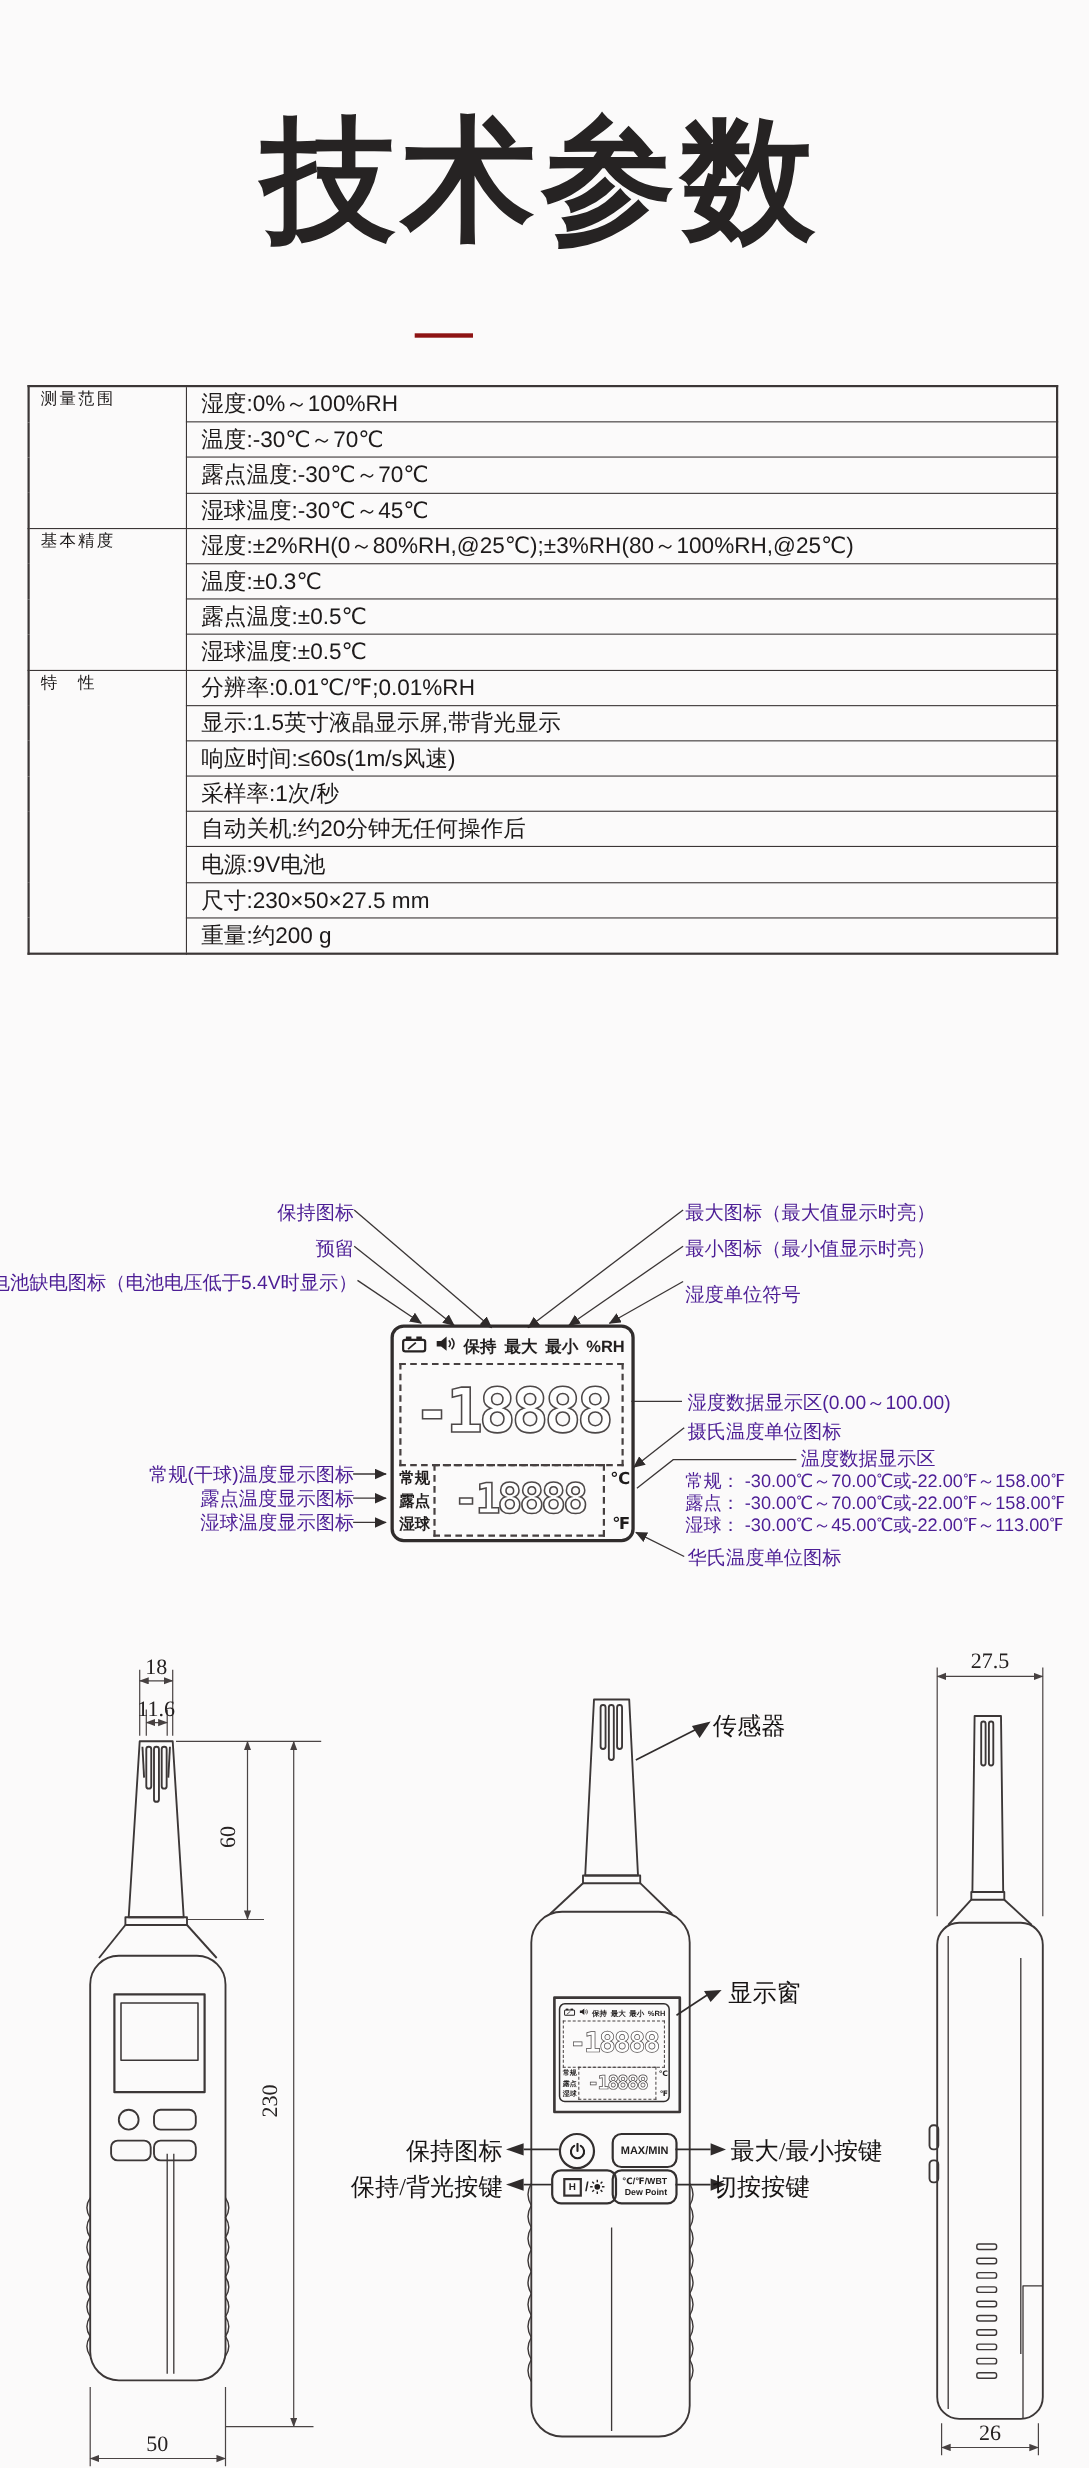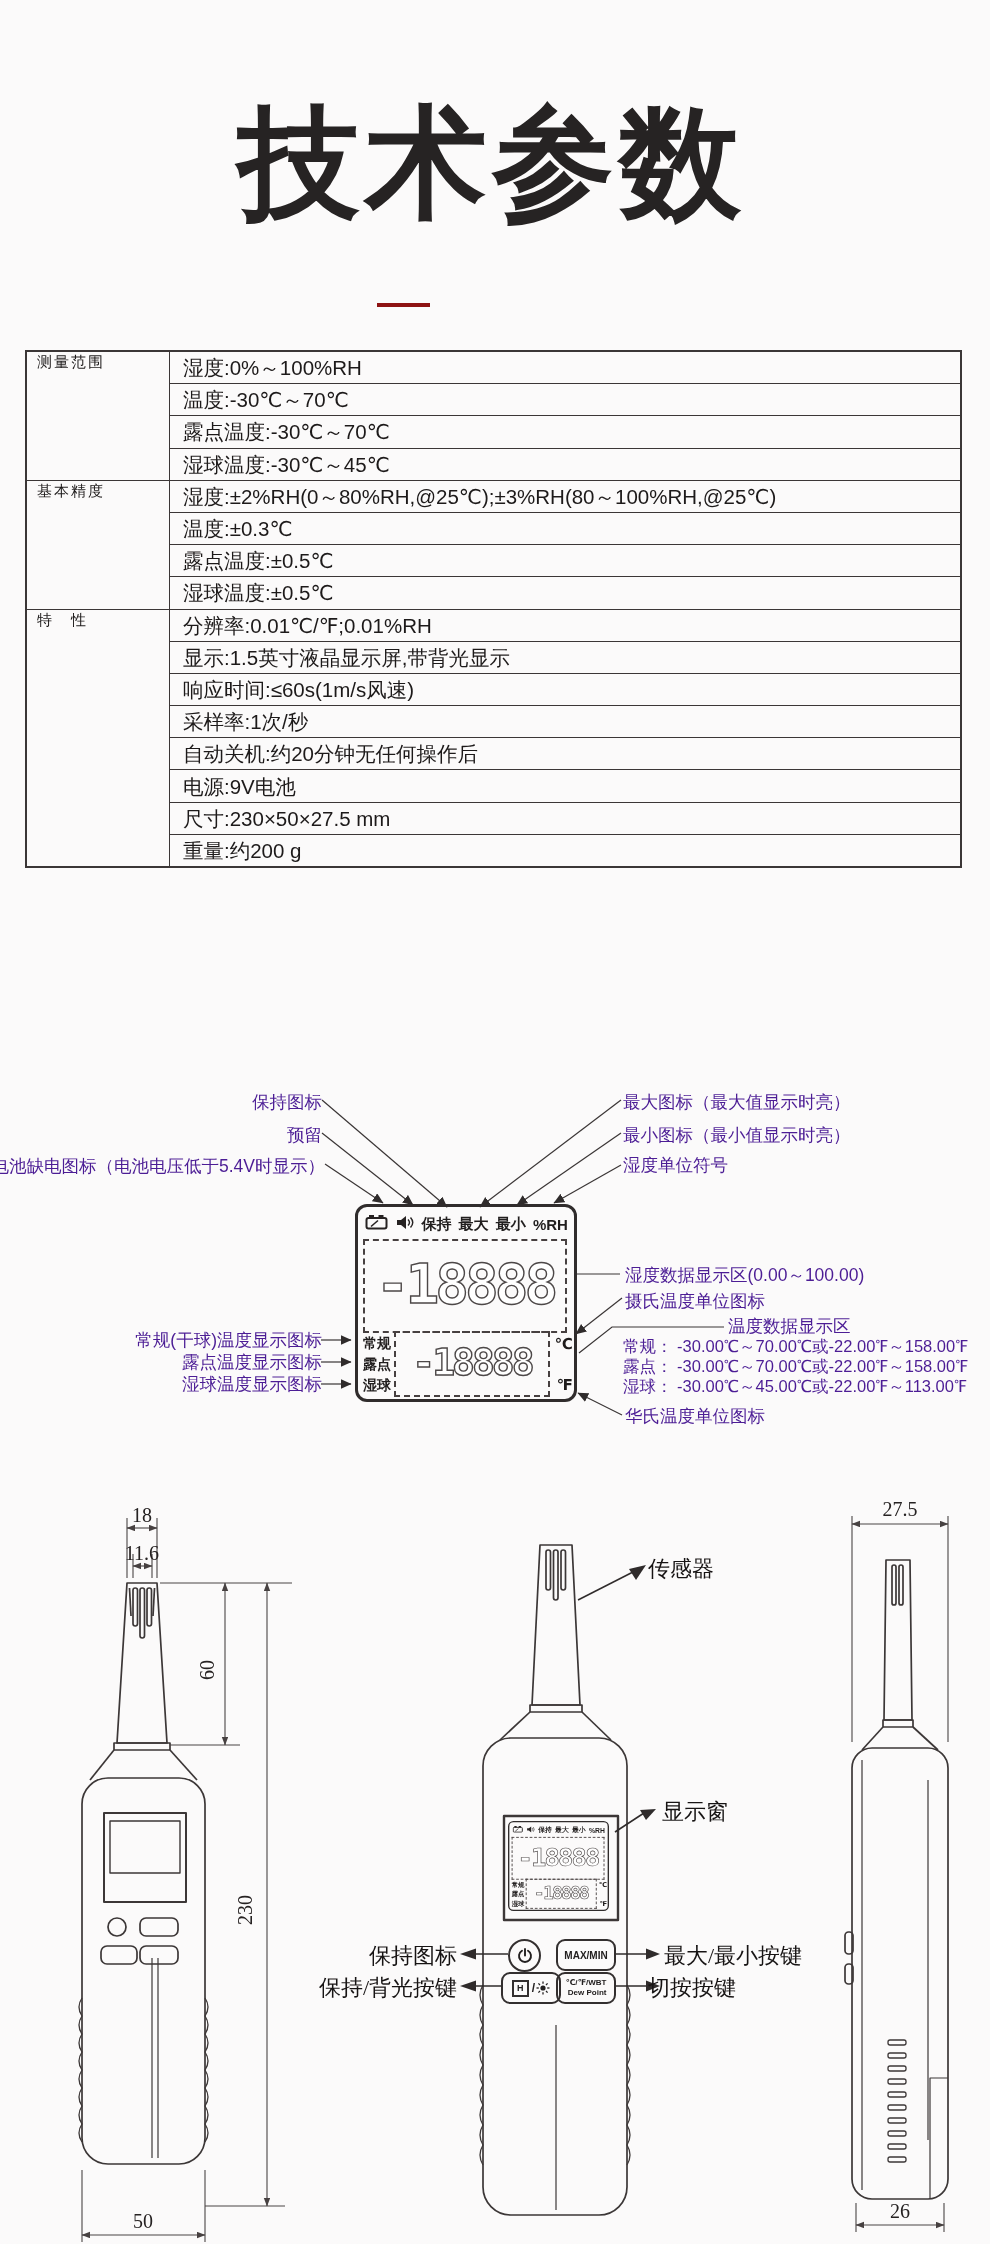--- a/index.html
+++ b/index.html
@@ -151,21 +151,21 @@
 
     <div class="co r" style="right:668px;top:20px;">保持图标</div>
     <div class="co r" style="right:668px;top:53px;">预留</div>
     <div class="co r" style="right:665px;top:84px;">电池缺电图标（电池电压低于5.4V时显示）</div>
     <div class="co r" style="right:668px;top:258px;">常规(干球)温度显示图标</div>
     <div class="co r" style="right:668px;top:280px;">露点温度显示图标</div>
     <div class="co r" style="right:668px;top:302px;">湿球温度显示图标</div>
 
     <div class="co" style="left:623px;top:20px;">最大图标（最大值显示时亮）</div>
     <div class="co" style="left:623px;top:53px;text-align:right;">最小图标（最小值显示时亮）</div>
-    <div class="co" style="left:623px;top:83px;">湿度单位符号</div>
+    <div class="co" style="left:623px;top:95px;">湿度单位符号</div>
     <div class="co" style="left:625px;top:193px;">湿度数据显示区(0.00～100.00)</div>
     <div class="co" style="left:625px;top:219px;">摄氏温度单位图标</div>
     <div class="co" style="left:728px;top:244px;">温度数据显示区</div>
     <div class="co rng" style="left:623px;top:266px;">常规： -30.00℃～70.00℃或-22.00℉～158.00℉</div>
     <div class="co rng" style="left:623px;top:286px;">露点： -30.00℃～70.00℃或-22.00℉～158.00℉</div>
     <div class="co rng" style="left:623px;top:306px;">湿球： -30.00℃～45.00℃或-22.00℉～113.00℉</div>
     <div class="co" style="left:625px;top:334px;">华氏温度单位图标</div>
 
     <div class="lcd-panel">
       <div class="lcd-status">

